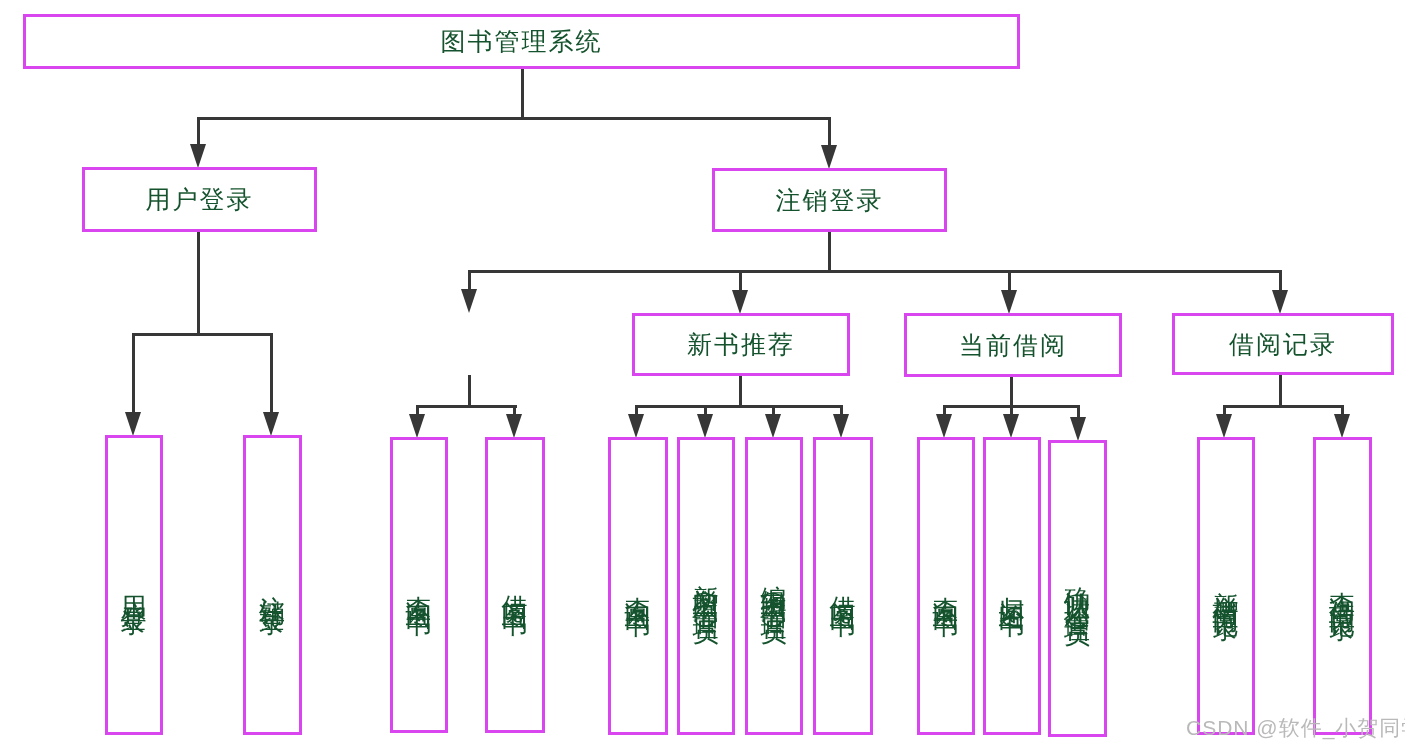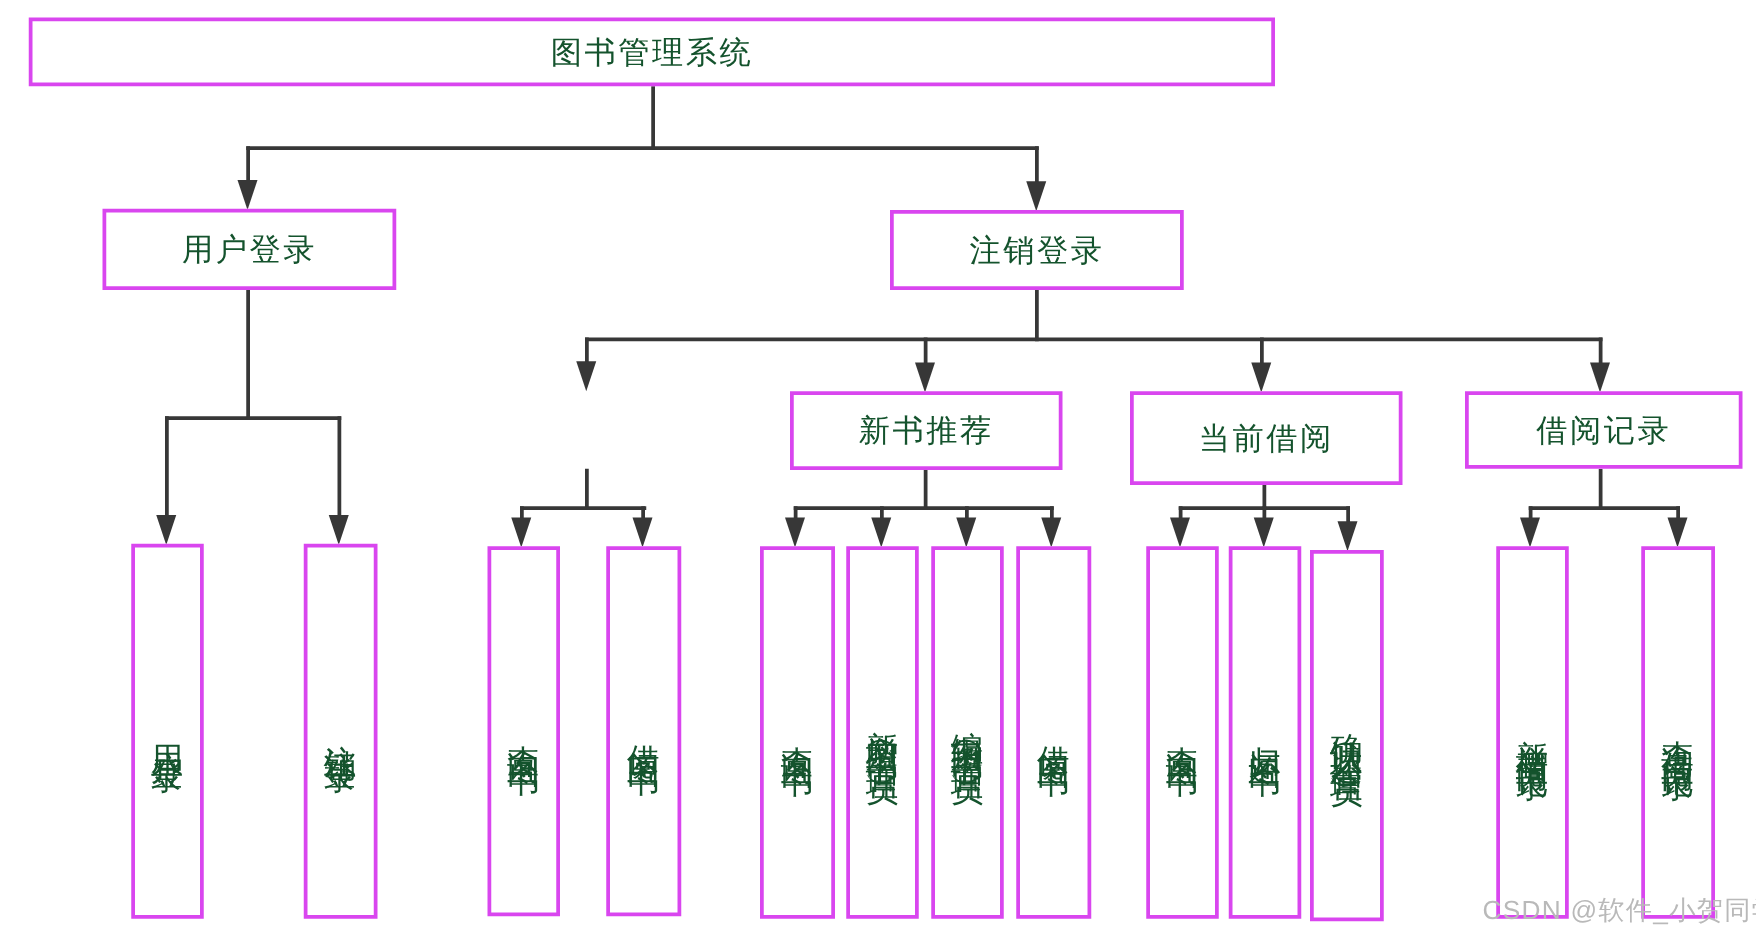--- a/index.html
+++ b/index.html
@@ -98,21 +98,21 @@
 
   <div class="box h" style="left:23px;top:14px;width:997px;height:55px">图书管理系统</div>
 
   <div class="box h" style="left:82px;top:167px;width:235px;height:65px">用户登录</div>
 
   <div class="box h" style="left:712px;top:168px;width:235px;height:64px">注销登录</div>
 
 
   <div class="box h" style="left:632px;top:313px;width:218px;height:63px">新书推荐</div>
 
-  <div class="box h" style="left:904px;top:313px;width:218px;height:75px">当前借阅</div>
+  <div class="box h" style="left:904px;top:313px;width:218px;height:64px">当前借阅</div>
 
   <div class="box h" style="left:1172px;top:313px;width:222px;height:62px">借阅记录</div>
 
   <div class="box v" style="left:105px;top:435px;width:58px;height:300px">用户登录</div>
 
   <div class="box v" style="left:243px;top:435px;width:59px;height:300px">注销登录</div>
 
   <div class="box v" style="left:390px;top:437px;width:58px;height:296px">查询图书</div>
 
   <div class="box v" style="left:485px;top:437px;width:60px;height:296px">借阅图书</div>

